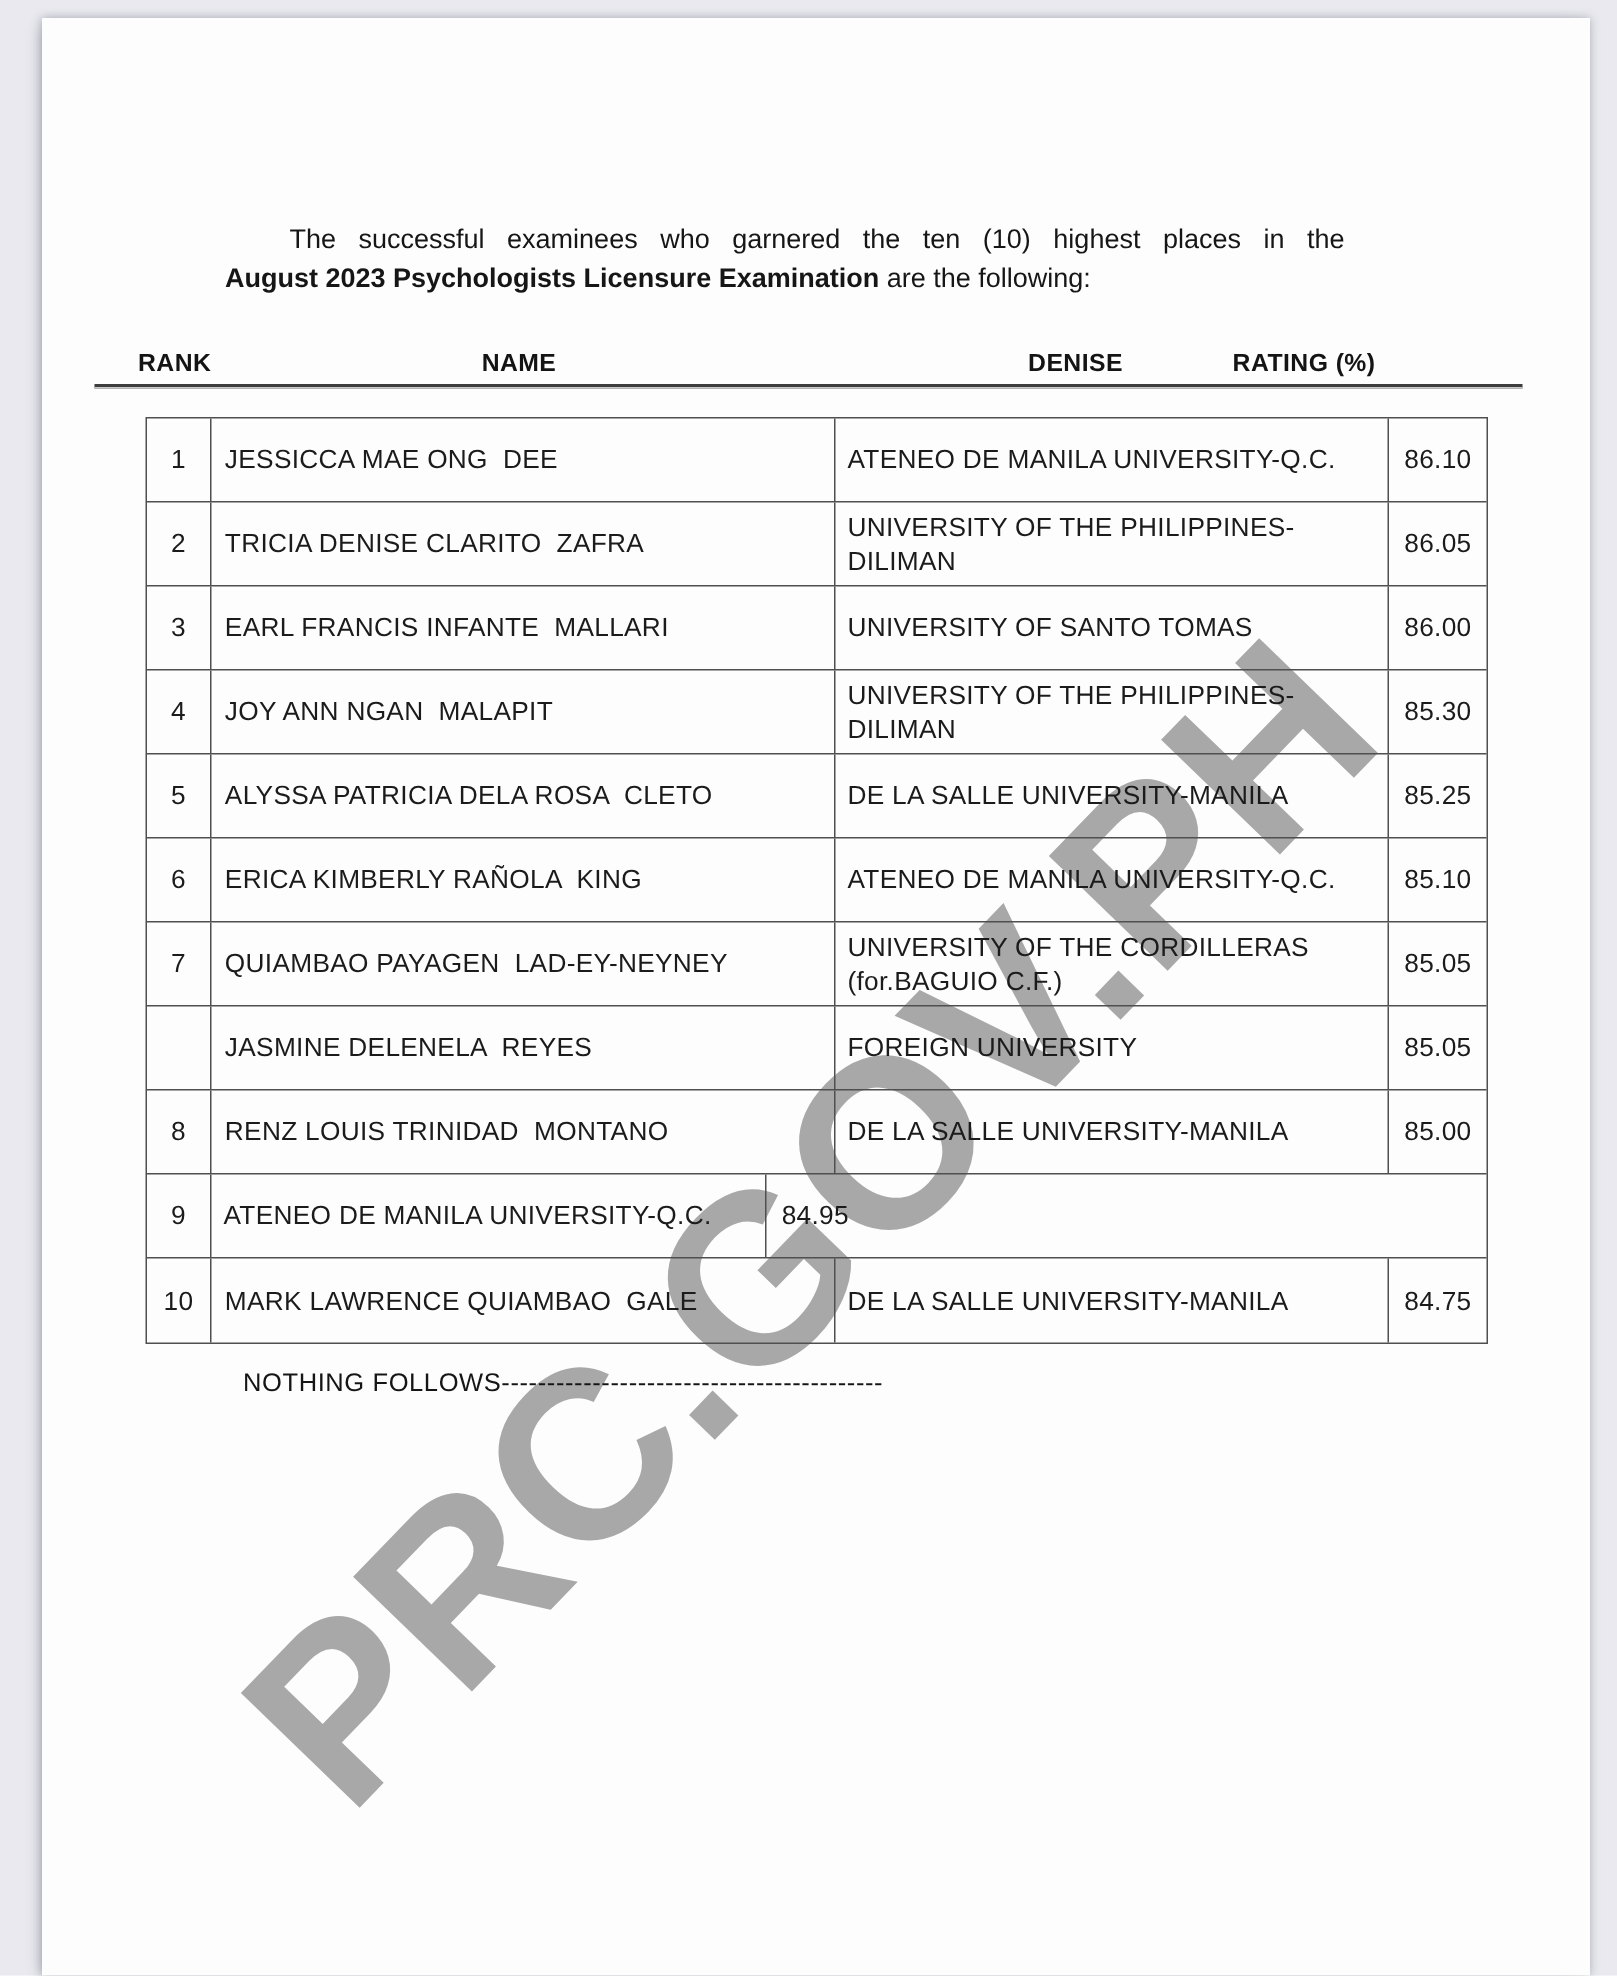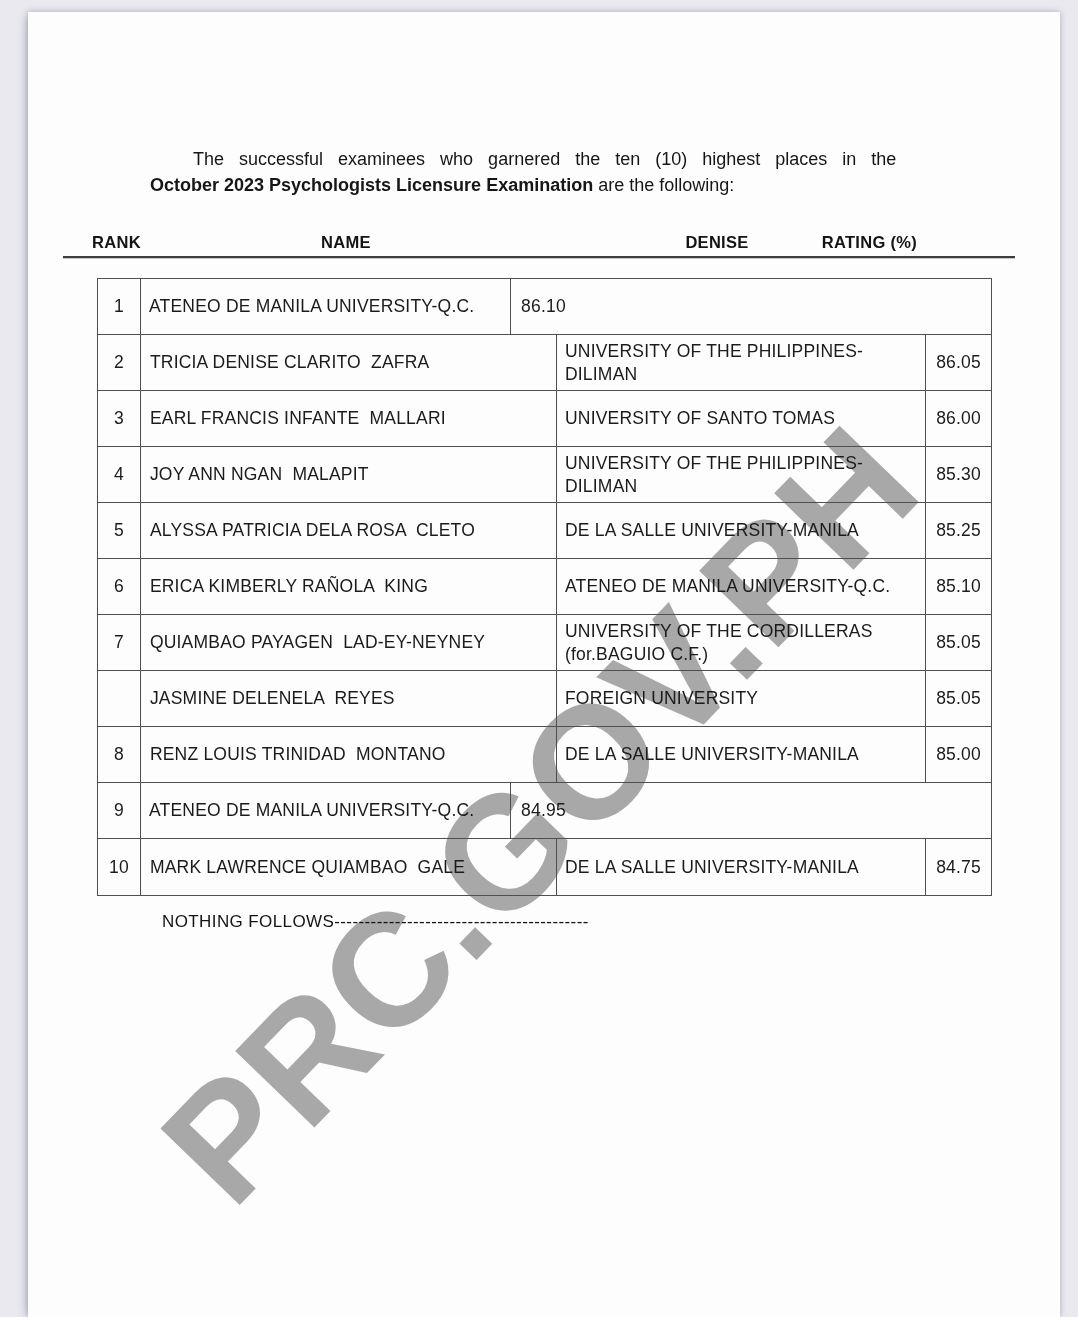--- a/index.html
+++ b/index.html
@@ -103,35 +103,36 @@
 <body>
 
 <div class="page">
 
   <div class="watermark">PRC.GOV.PH</div>
 
   <div class="content">
 
     <div class="intro">
       <div class="intro-line1">The successful examinees who garnered the ten (10) highest places in the</div>
-      <div class="intro-line2"><span class="bold">October 2023 Psychologists Licensure Examination</span><span> are the following:</span></div>
+      <div class="intro-line2"><span class="bold">August 2023 Psychologists Licensure Examination</span><span> are the following:</span></div>
     </div>
 
     <div class="col-headers">
       <span class="h-rank">RANK</span>
       <span class="h-name">NAME</span>
       <span class="h-school">DENISE</span>
       <span class="h-rating">RATING (%)</span>
     </div>
 
     <div class="header-rule"></div>
 
     <div class="results-table">
   <div class="trow">
     <div class="cell c-rank">1</div>
+    <div class="cell c-name">JESSICCA MAE ONG  DEE</div>
     <div class="cell c-school">ATENEO DE MANILA UNIVERSITY-Q.C.</div>
     <div class="cell c-rating">86.10</div>
   </div>
 
   <div class="trow">
     <div class="cell c-rank">2</div>
     <div class="cell c-name">TRICIA DENISE CLARITO  ZAFRA</div>
     <div class="cell c-school">UNIVERSITY OF THE PHILIPPINES-
 DILIMAN</div>
     <div class="cell c-rating">86.05</div>

